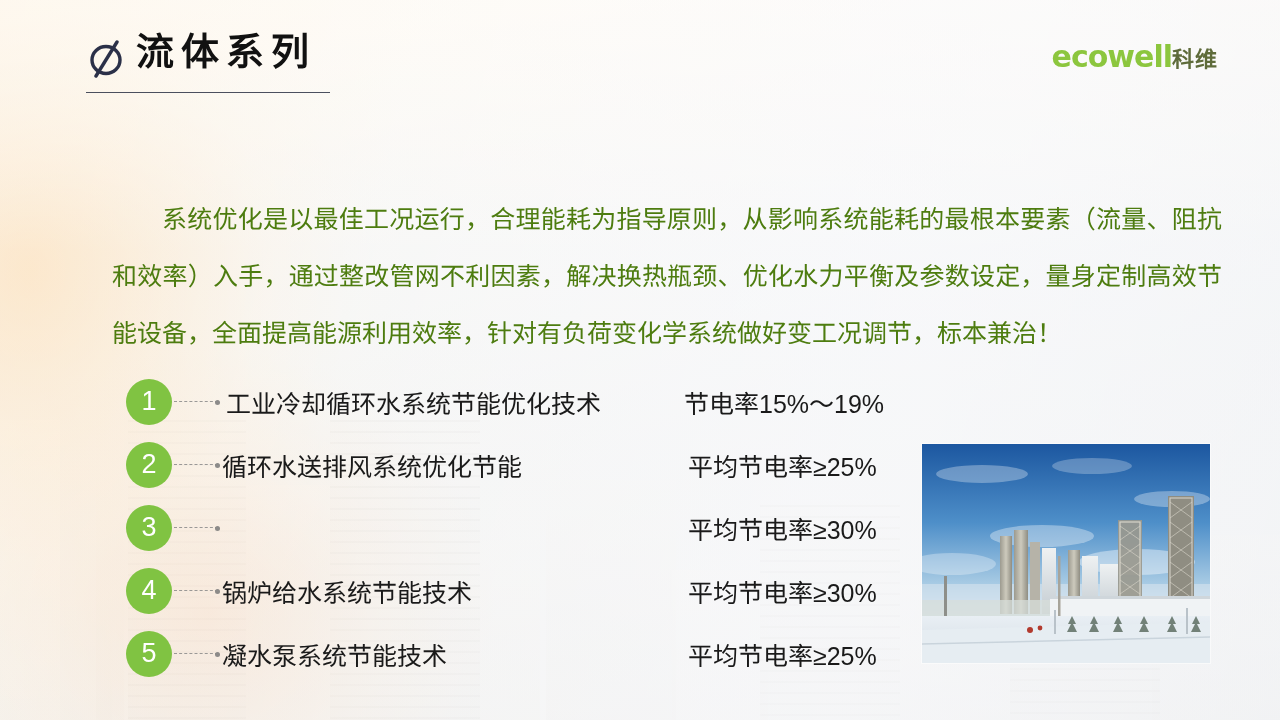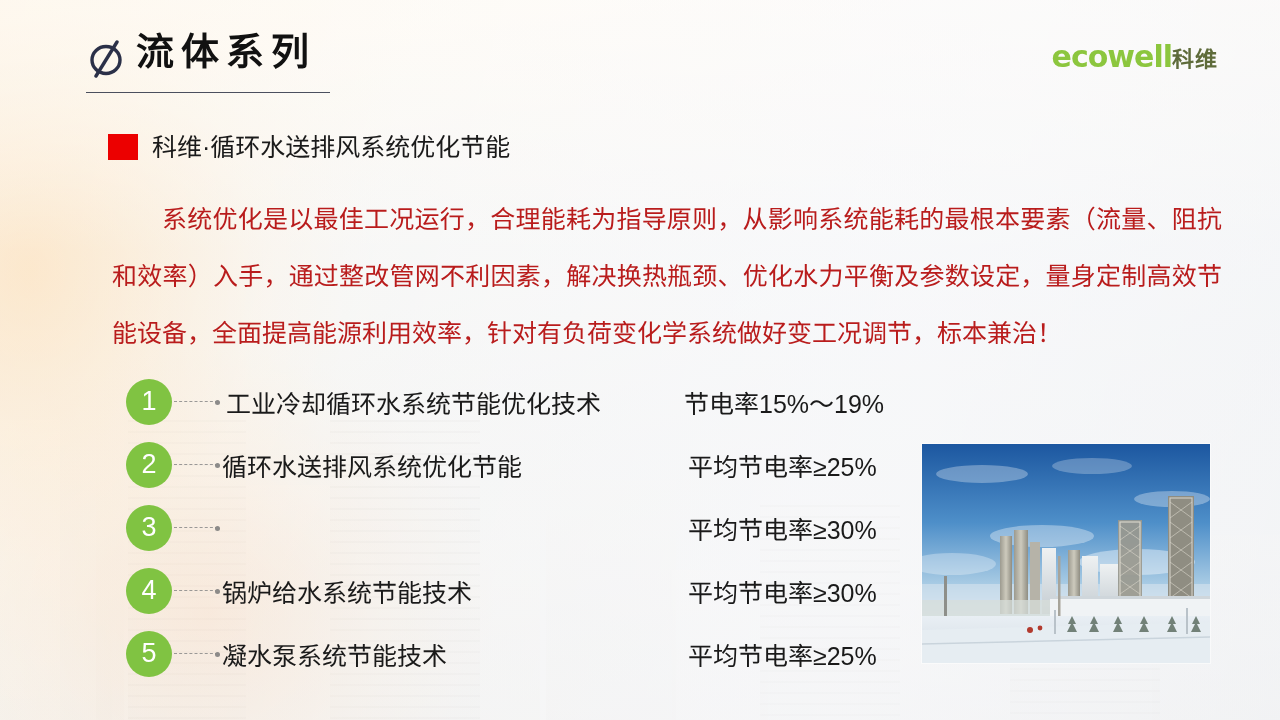--- a/index.html
+++ b/index.html
@@ -119,21 +119,21 @@
     display:flex;align-items:center;gap:14px;
   }
   .red-square{width:30px;height:26px;background:#ec0000;flex:none;}
   .section-title{
     font-size:25px;color:#1a1a1a;line-height:1;white-space:nowrap;
   }
 
   
   .para{
     position:absolute;left:112px;top:191px;width:1110px;
-    font-size:25px;color:#b91c1c;line-height:57px;
+    font-size:25px;color:#4d7c0f;line-height:57px;
     text-align:justify;text-justify:inter-ideograph;
     text-indent:50px;
   }
 
   
   .rows{position:absolute;left:126px;top:370px;width:800px;}
   .row{
     position:relative;height:63px;
     display:flex;align-items:center;
   }
@@ -228,24 +228,20 @@
 
     <div class="title-text">流体系列</div>
     <div class="title-rule"></div>
 
     <div class="logo">
       <span class="logo-main">ecowell</span>
       <span class="logo-cn">科维</span>
     </div>
   </div>
 
-  <div class="section-head">
-    <span class="red-square"></span>
-    <span class="section-title">科维·循环水送排风系统优化节能</span>
-  </div>
 
   <div class="para">系统优化是以最佳工况运行，合理能耗为指导原则，从影响系统能耗的最根本要素（流量、阻抗和效率）入手，通过整改管网不利因素，解决换热瓶颈、优化水力平衡及参数设定，量身定制高效节能设备，全面提高能源利用效率，针对有负荷变化学系统做好变工况调节，标本兼治！</div>
 
   <div class="rows">
 
     <div class="row r1">
       <span class="bullet">1</span>
       <span class="dots"></span>
       <span class="row-label">工业冷却循环水系统节能优化技术</span>
       <span class="row-value">节电率15%～19%</span>

